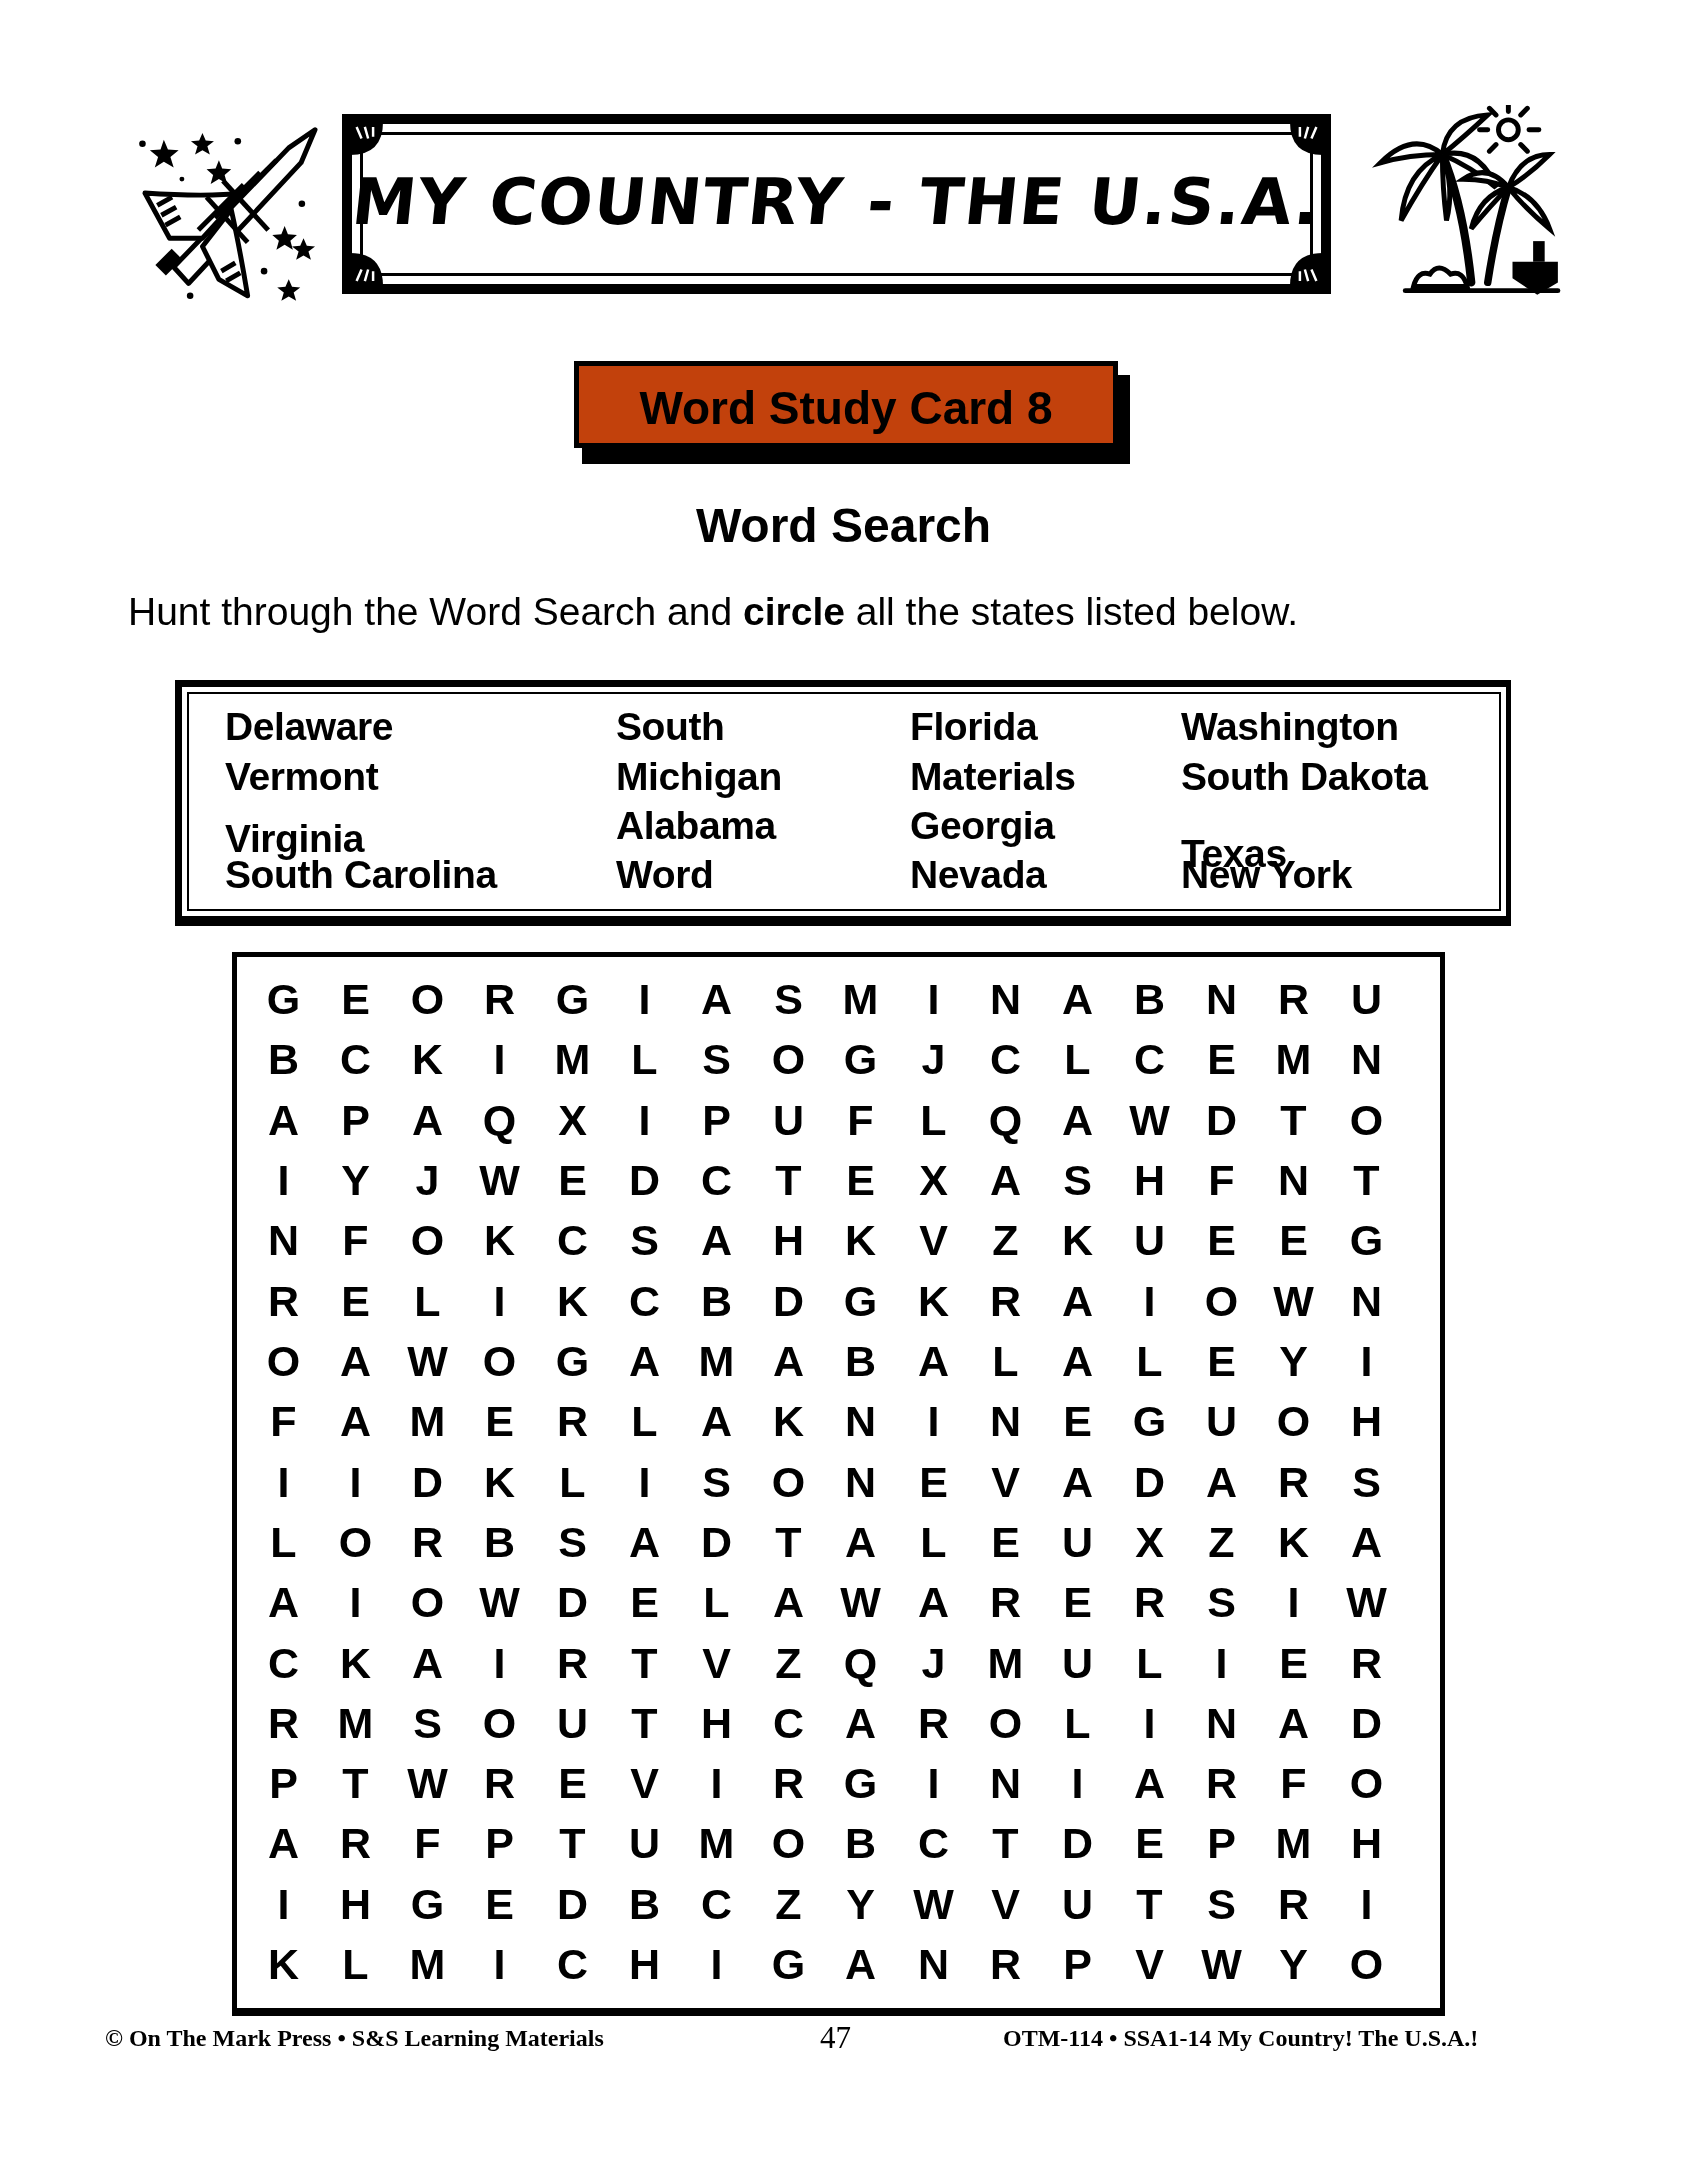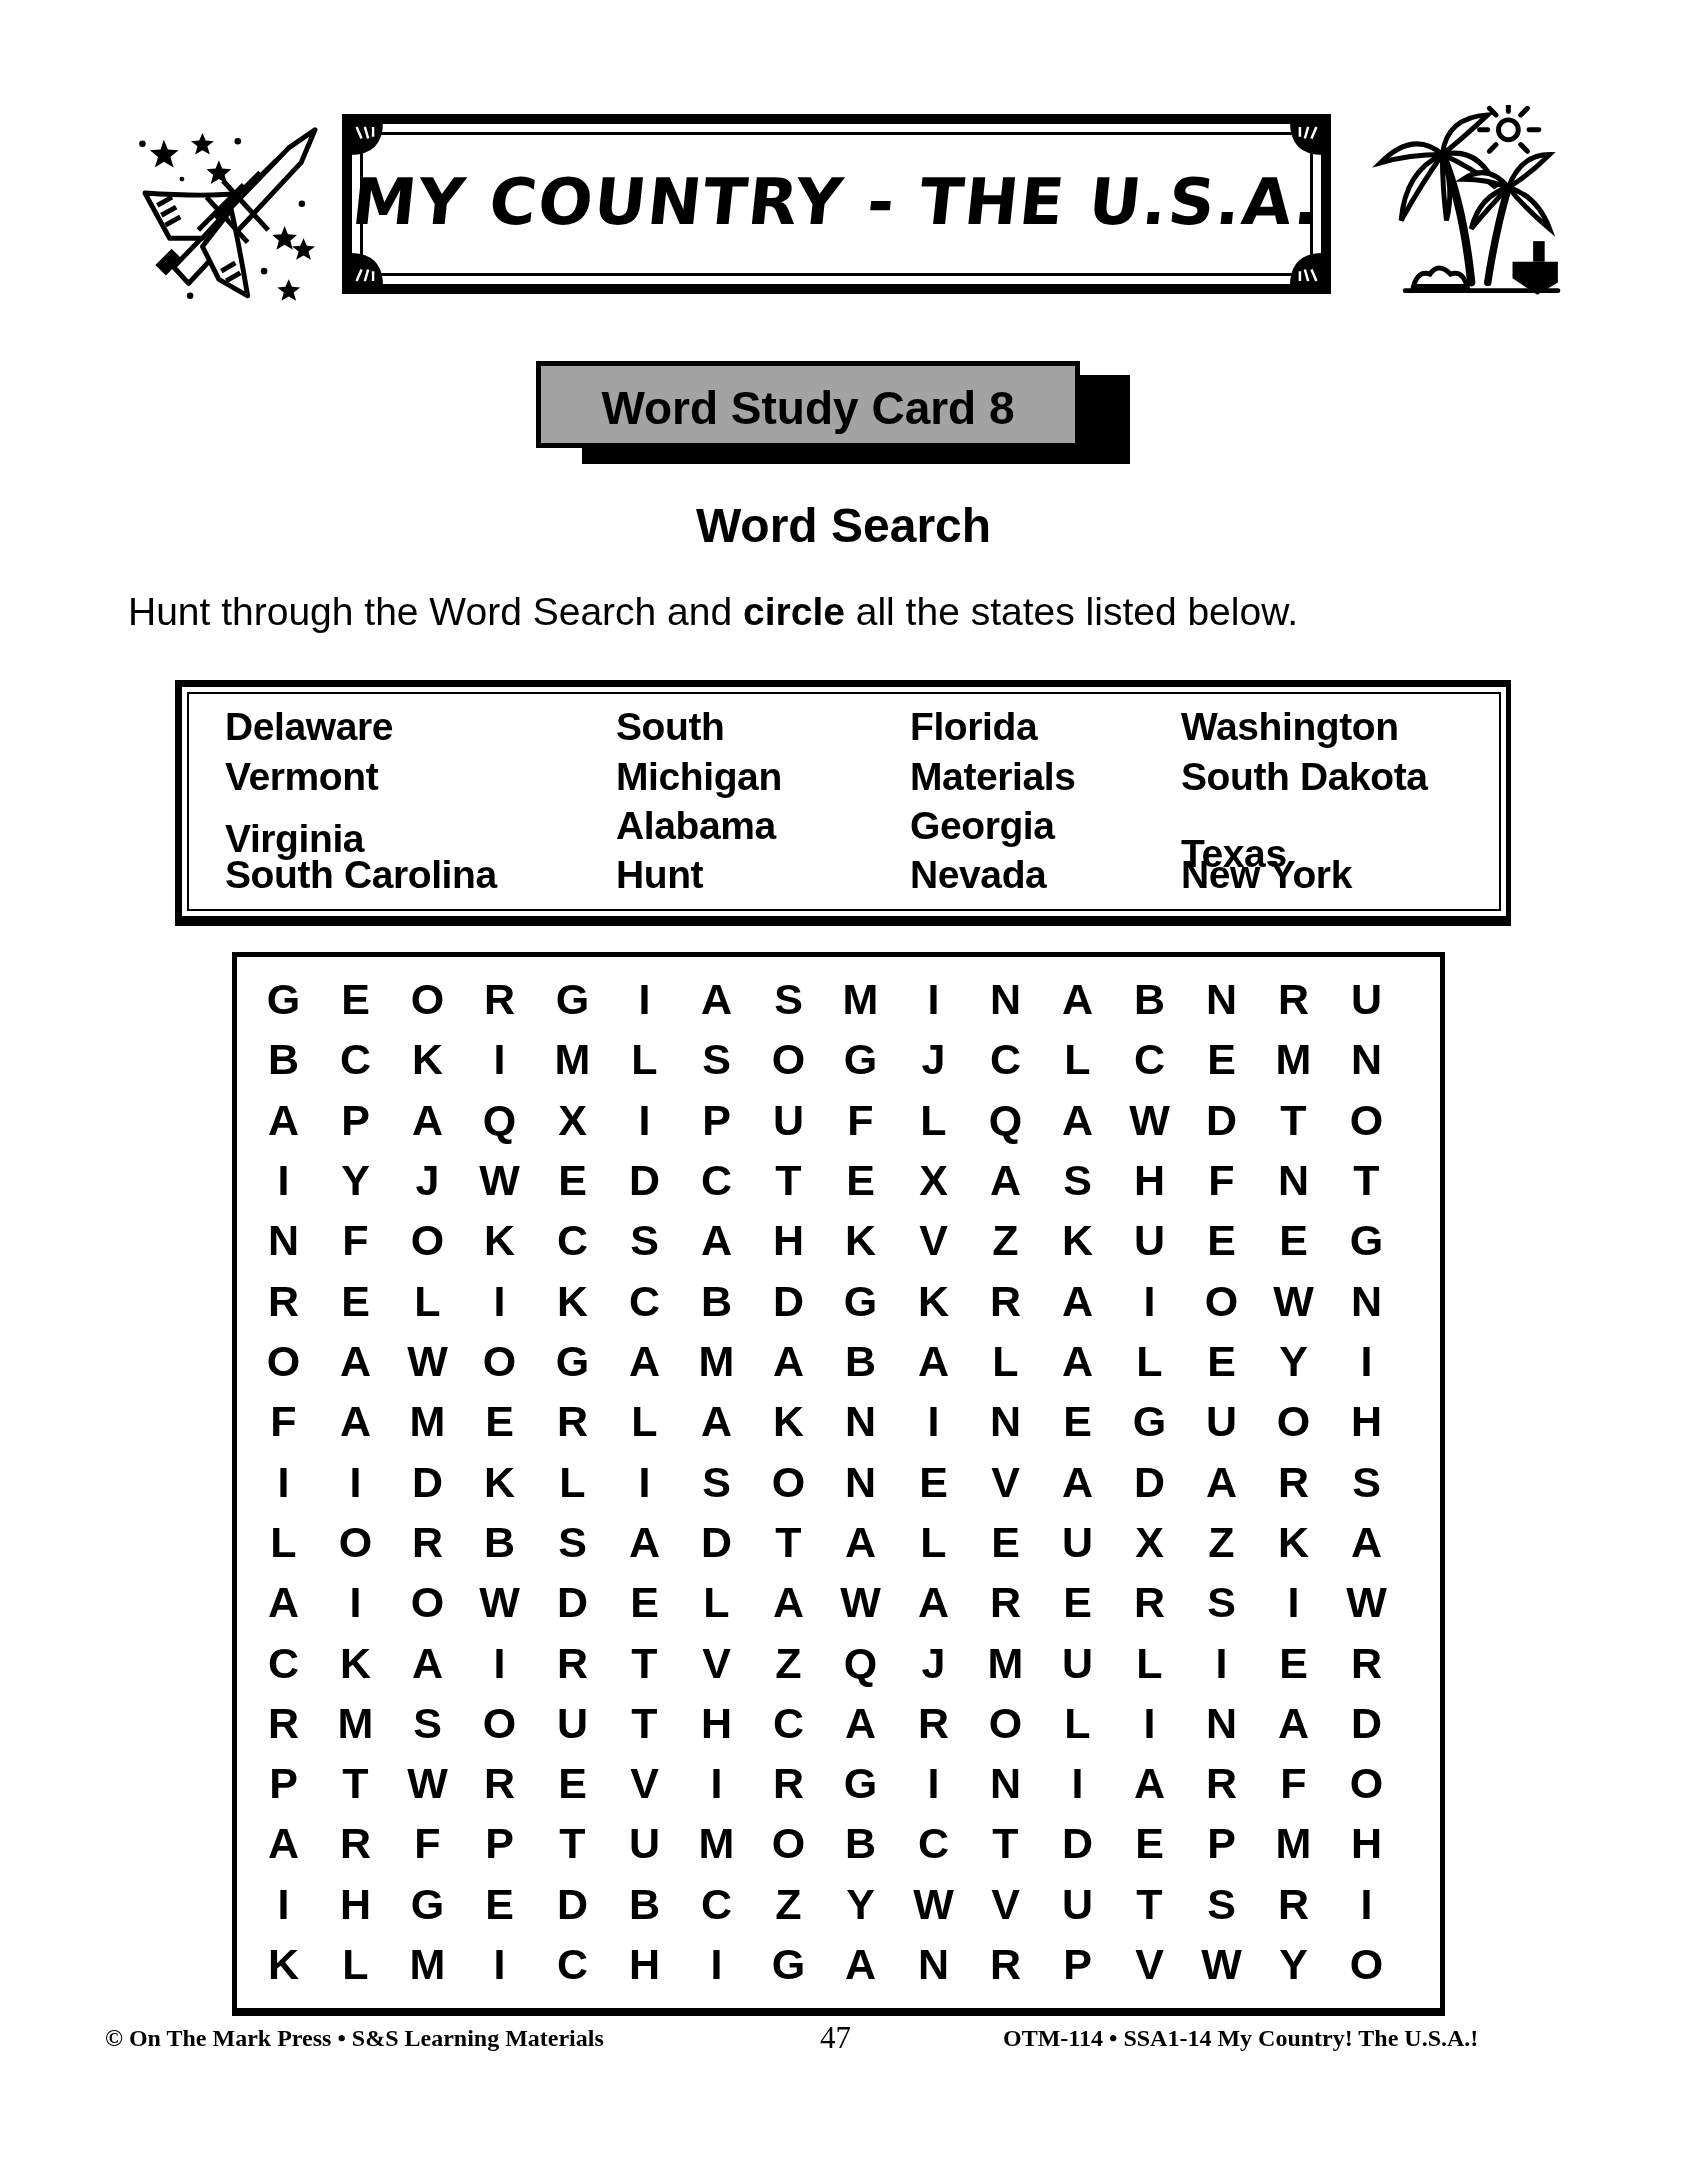--- a/index.html
+++ b/index.html
@@ -10,21 +10,21 @@
   #banner { left: 342px; top: 114px; width: 989px; height: 180px; border: 10px solid #000; box-sizing: border-box; background: #fff; }
   #banner .inner { position: absolute; left: 8.2px; top: 8.2px; right: 8.2px; bottom: 8.2px; border: 3.3px solid #000; }
   #banner .corner { position: absolute; width: 33px; height: 33px; }
   #banner .corner svg { width: 33px; height: 33px; display: block; }
   #banner-title { position: absolute; left: 0; right: 0; top: 41px; text-align: center; font-family: "DejaVu Sans", sans-serif; font-weight: 900; font-size: 64px; letter-spacing: 1.6px; transform: skewX(-6deg); }
 
   #rocket { left: 124px; top: 115px; width: 198px; height: 189px; }
   #palms { left: 1364px; top: 105px; width: 198px; height: 198px; }
 
   
-  #card { left: 536px; top: 361px; width: 544px; height: 87px; border: 5px solid #000; box-sizing: border-box; background: #a3a3a3; }
+  #card { left: 574px; top: 361px; width: 544px; height: 87px; border: 5px solid #000; box-sizing: border-box; background: #c2410c; }
   #card-shadow { left: 582px; top: 375px; width: 548px; height: 89px; background: #000; }
   #card-label { position: absolute; left: 0; right: 0; top: 15px; text-align: center; font-size: 46px; font-weight: bold; }
 
   #ws-title { left: 0; width: 1687px; top: 498px; text-align: center; font-size: 48px; font-weight: bold; }
   #instructions { left: 128px; top: 590px; font-size: 39px; white-space: nowrap; }
   #instructions b { font-weight: bold; }
 
   
   #wordlist { left: 175px; top: 680px; width: 1336px; height: 246px; border: 7.4px solid #000; border-bottom-width: 10.7px; border-right-width: 5.8px; box-sizing: border-box; background: #fff; }
   #wordlist .inner { position: absolute; left: 5px; top: 5px; right: 5px; bottom: 5px; border: 2.5px solid #000; }
@@ -140,21 +140,21 @@
 <div id="wordlist" class="abs">
   <div class="inner"></div>
   <div id="word-container">
       <div class="word" style="left: 43px; top: 18px;">Delaware</div>
       <div class="word" style="left: 43px; top: 68px;">Vermont</div>
       <div class="word" style="left: 43px; top: 130px;">Virginia</div>
       <div class="word" style="left: 43px; top: 166px;">South Carolina</div>
       <div class="word" style="left: 434px; top: 18px;">South</div>
       <div class="word" style="left: 434px; top: 68px;">Michigan</div>
       <div class="word" style="left: 434px; top: 117px;">Alabama</div>
-      <div class="word" style="left: 434px; top: 166px;">Hunt</div>
+      <div class="word" style="left: 434px; top: 166px;">Word</div>
       <div class="word" style="left: 728px; top: 18px;">Florida</div>
       <div class="word" style="left: 728px; top: 68px;">Materials</div>
       <div class="word" style="left: 728px; top: 117px;">Georgia</div>
       <div class="word" style="left: 728px; top: 166px;">Nevada</div>
       <div class="word" style="left: 999px; top: 18px;">Washington</div>
       <div class="word" style="left: 999px; top: 68px;">South Dakota</div>
       <div class="word" style="left: 999px; top: 117px; margin-top: 28px;">Texas</div>
       <div class="word" style="left: 999px; top: 166px;">New York</div>
     </div>
 </div>

